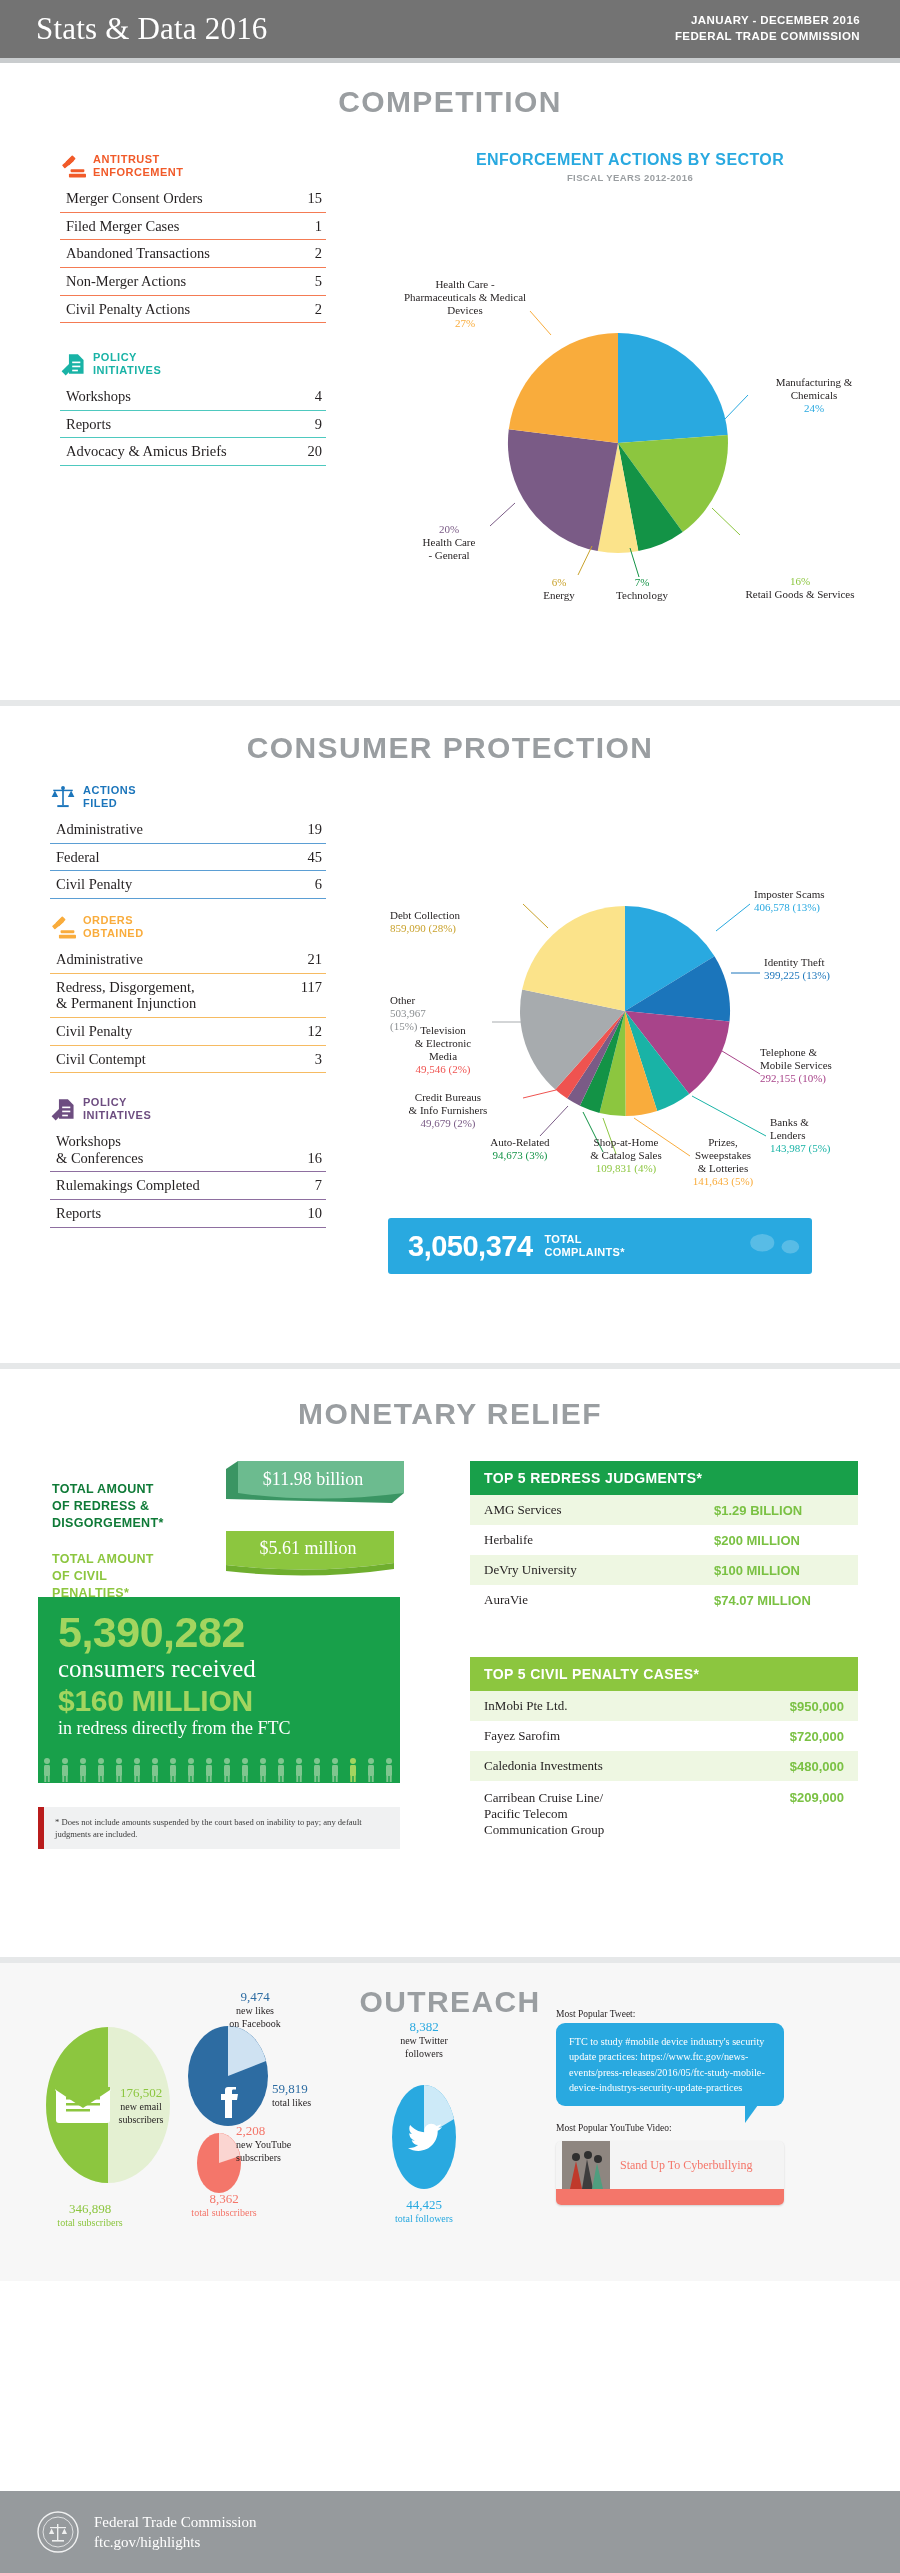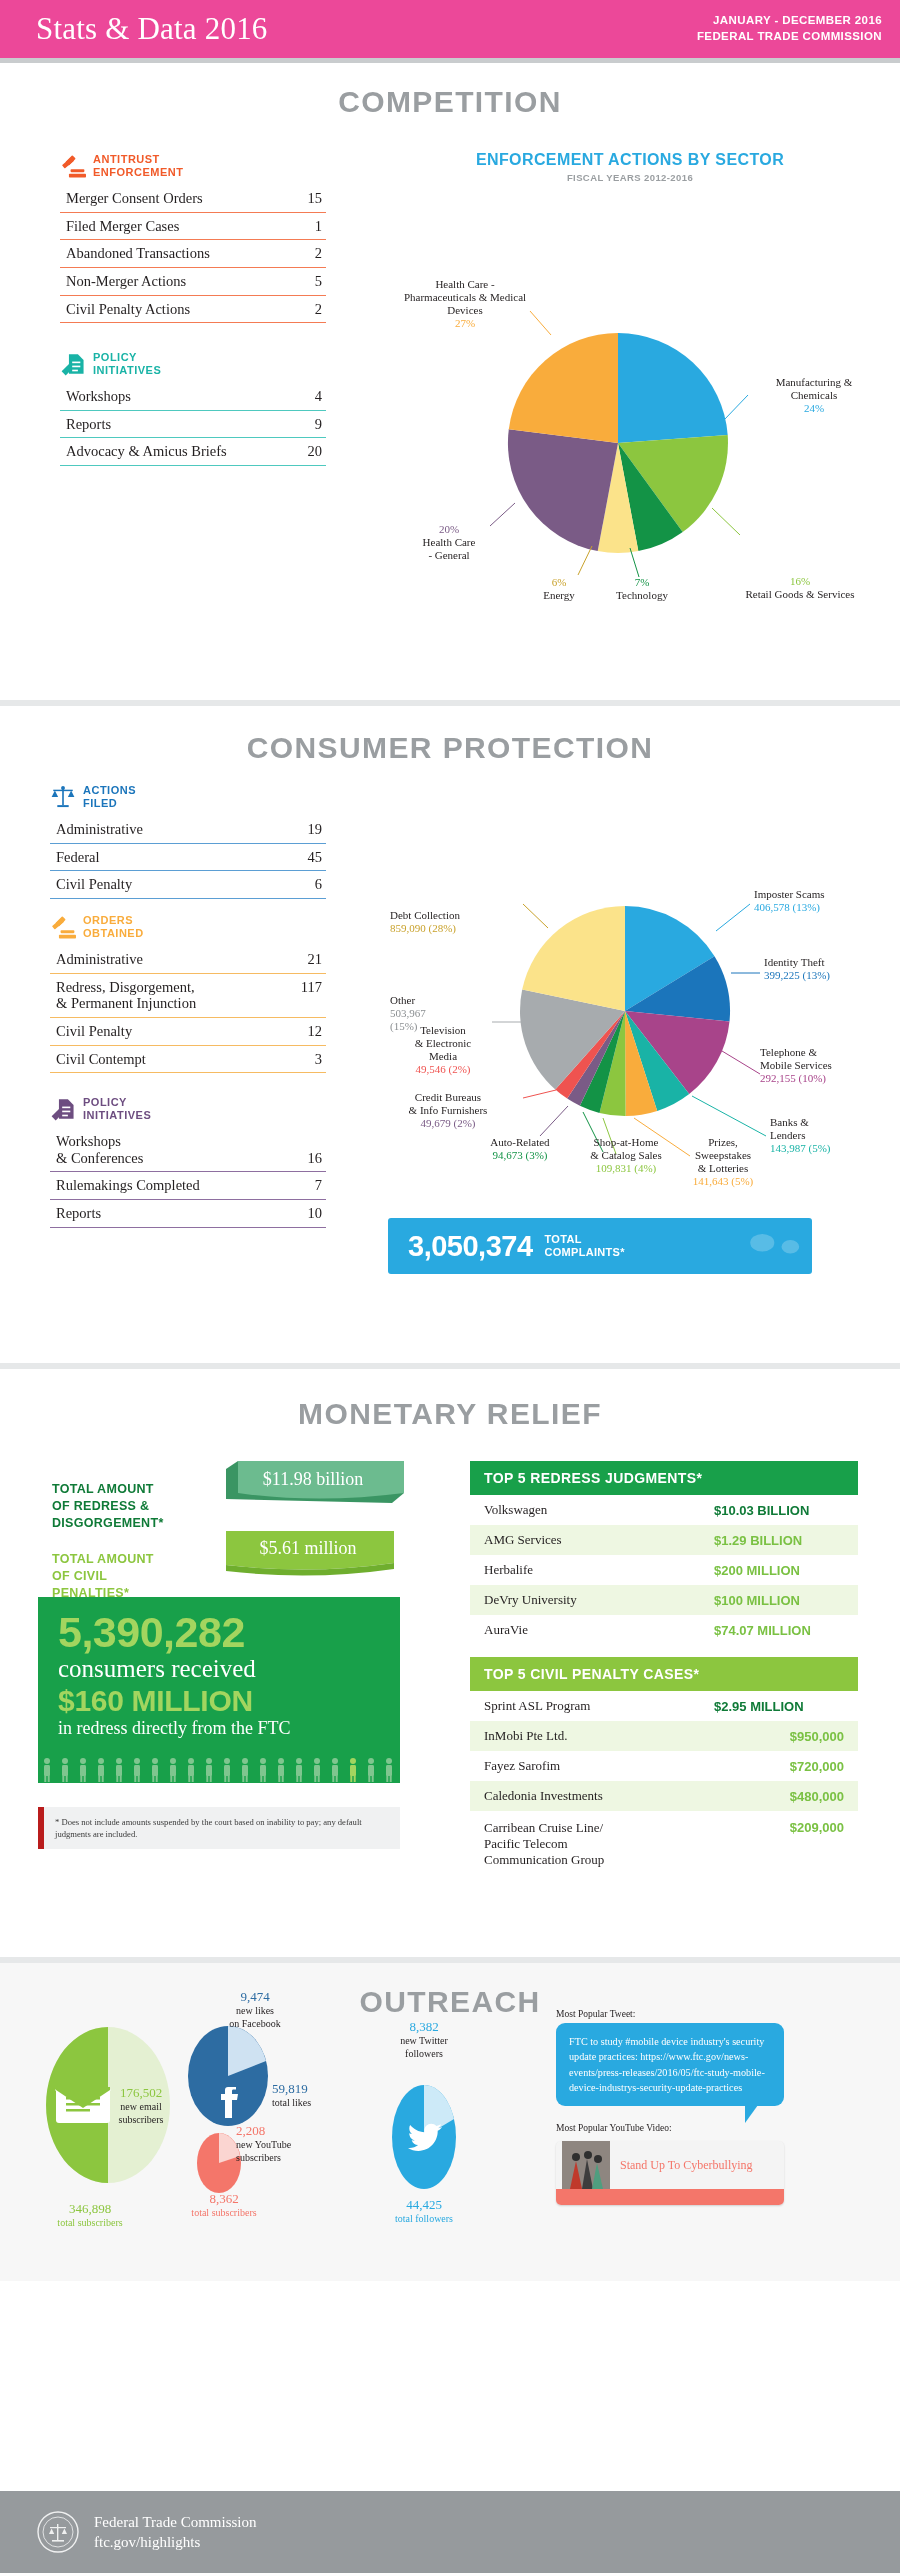--- a/index.html
+++ b/index.html
@@ -7,23 +7,23 @@
   body {
     width: 900px; height: 2573px;
     font-family: "Liberation Serif", serif;
     color: #231f20;
     position: relative;
     overflow: hidden;
   }
 
   
   .topbar {
-    height: 58px; background: #ec4899;
+    height: 58px; background: #737373;
     display: flex; align-items: center; justify-content: space-between;
-    padding: 0 18px 0 36px; position: relative;
+    padding: 0 40px 0 36px; position: relative;
   }
   .topbar .title {
     font-family: "Liberation Serif", serif;
     font-size: 31px; color: #ffffff; letter-spacing: .2px;
   }
   .topbar .meta {
     font-family: "Liberation Sans", sans-serif;
     font-size: 11.5px; font-weight: bold; color: #ffffff;
     text-align: right; line-height: 1.35; letter-spacing: .4px;
   }
@@ -642,24 +642,20 @@
   </svg>
 
   <div class="footnote" style="position:absolute;left:38px;top:438px;width:362px;">
     <span>*  Does not include amounts suspended by the court based on inability to pay; any default judgments are included.</span>
   </div>
 
   <div class="ranktbl" style="position:absolute;left:470px;top:92px;width:388px;">
     <div class="th" style="background:#18a04a;">
       <span>TOP 5 REDRESS JUDGMENTS*</span>
     </div>
-    <div class="r">
-        <span class="nm">Volkswagen</span>
-        <span class="amt" style="color:#0f7a37;">$10.03 BILLION</span>
-      </div>
     <div class="r alt">
         <span class="nm">AMG Services</span>
         <span class="amt" style="color:#7ac143;">$1.29 BILLION</span>
       </div>
     <div class="r">
         <span class="nm">Herbalife</span>
         <span class="amt" style="color:#7ac143;">$200 MILLION</span>
       </div>
     <div class="r alt">
         <span class="nm">DeVry University</span>
@@ -668,24 +664,20 @@
     <div class="r">
         <span class="nm">AuraVie</span>
         <span class="amt" style="color:#7ac143;">$74.07 MILLION</span>
       </div>
   </div>
 
   <div class="ranktbl" style="position:absolute;left:470px;top:288px;width:388px;">
     <div class="th" style="background:#8cc63f;">
       <span>TOP 5 CIVIL PENALTY CASES*</span>
     </div>
-    <div class="r">
-        <span class="nm">Sprint ASL Program</span>
-        <span class="amt" style="color:#0f7a37;">$2.95 MILLION</span>
-      </div>
     <div class="r alt">
         <span class="nm">InMobi Pte Ltd.</span>
         <span class="amt" style="color:#7ac143;text-align:right;">$950,000</span>
       </div>
     <div class="r">
         <span class="nm">Fayez Sarofim</span>
         <span class="amt" style="color:#7ac143;text-align:right;">$720,000</span>
       </div>
     <div class="r alt">
         <span class="nm">Caledonia Investments</span>

